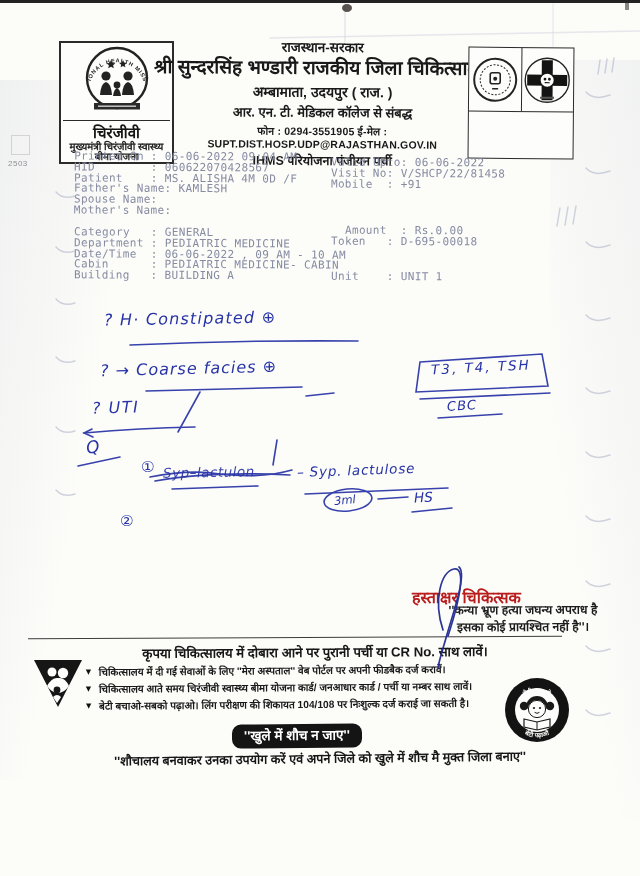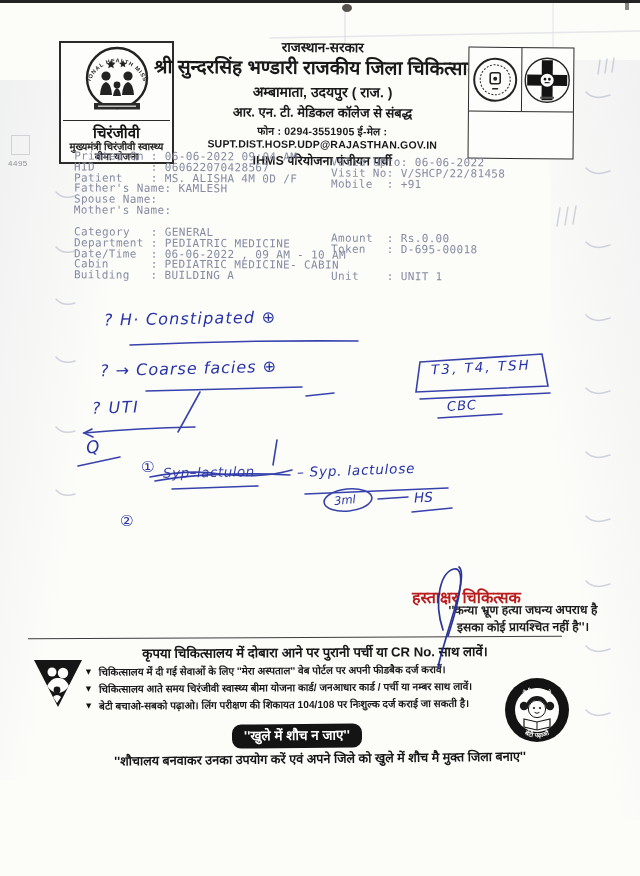--- a/index.html
+++ b/index.html
@@ -124,21 +124,21 @@
           <circle cx="2.2" cy="-1" r="1.4" fill="#141414"></circle>
           <path d="M-2.5,2.5 h5" stroke="#141414" stroke-width="1.2"></path>
           <rect x="-7" y="16.5" width="14" height="2" fill="#555"></rect>
         </svg>
       </div>
     </div>
     <div style="height:44px;"></div>
   </div>
 
   <div class="abs cutmark"></div>
-  <div class="abs sideno">4495</div>
+  <div class="abs sideno">2503</div>
 
   <div class="abs mono" style="left:74px;top:152px;">
     <span>Printed On : 06-06-2022 09:04 AM</span>
     <span>HID        : 060622070428567</span>
     <span>Patient    : MS. ALISHA 4M 0D /F</span>
     <span>Father's Name: KAMLESH</span>
     <span>Spouse Name:</span>
     <span>Mother's Name:</span>
   </div>
   <div class="abs mono" style="left:74px;top:228px;">
@@ -146,21 +146,21 @@
     <span>Department : PEDIATRIC MEDICINE</span>
     <span>Date/Time  : 06-06-2022 , 09 AM - 10 AM</span>
     <span>Cabin      : PEDIATRIC MEDICINE- CABIN</span>
     <span>Building   : BUILDING A</span>
   </div>
   <div class="abs mono" style="left:331px;top:158px;">
     <span>Valid Upto: 06-06-2022</span>
     <span>Visit No: V/SHCP/22/81458</span>
     <span>Mobile  : +91</span>
   </div>
-  <div class="abs mono" style="left:331px;top:234px;">
+  <div class="abs mono" style="left:331px;top:226px;text-align:center;">
     <span>Amount  : Rs.0.00</span>
     <span>Token   : D-695-00018</span>
   </div>
   <div class="abs mono" style="left:331px;top:272px;">
     <span>Unit    : UNIT 1</span>
   </div>
 
   <span class="hw" style="left:104px;top:309px;font-size:16px;letter-spacing:1.2px;transform:rotate(-1deg);">? H· Constipated  ⊕</span>
   <span class="hw" style="left:100px;top:359px;font-size:16px;letter-spacing:1px;transform:rotate(-1.5deg);">? → Coarse facies ⊕</span>
   <span class="hw" style="left:92px;top:398px;font-size:16px;letter-spacing:1.5px;transform:rotate(-2deg);">? UTI</span>

